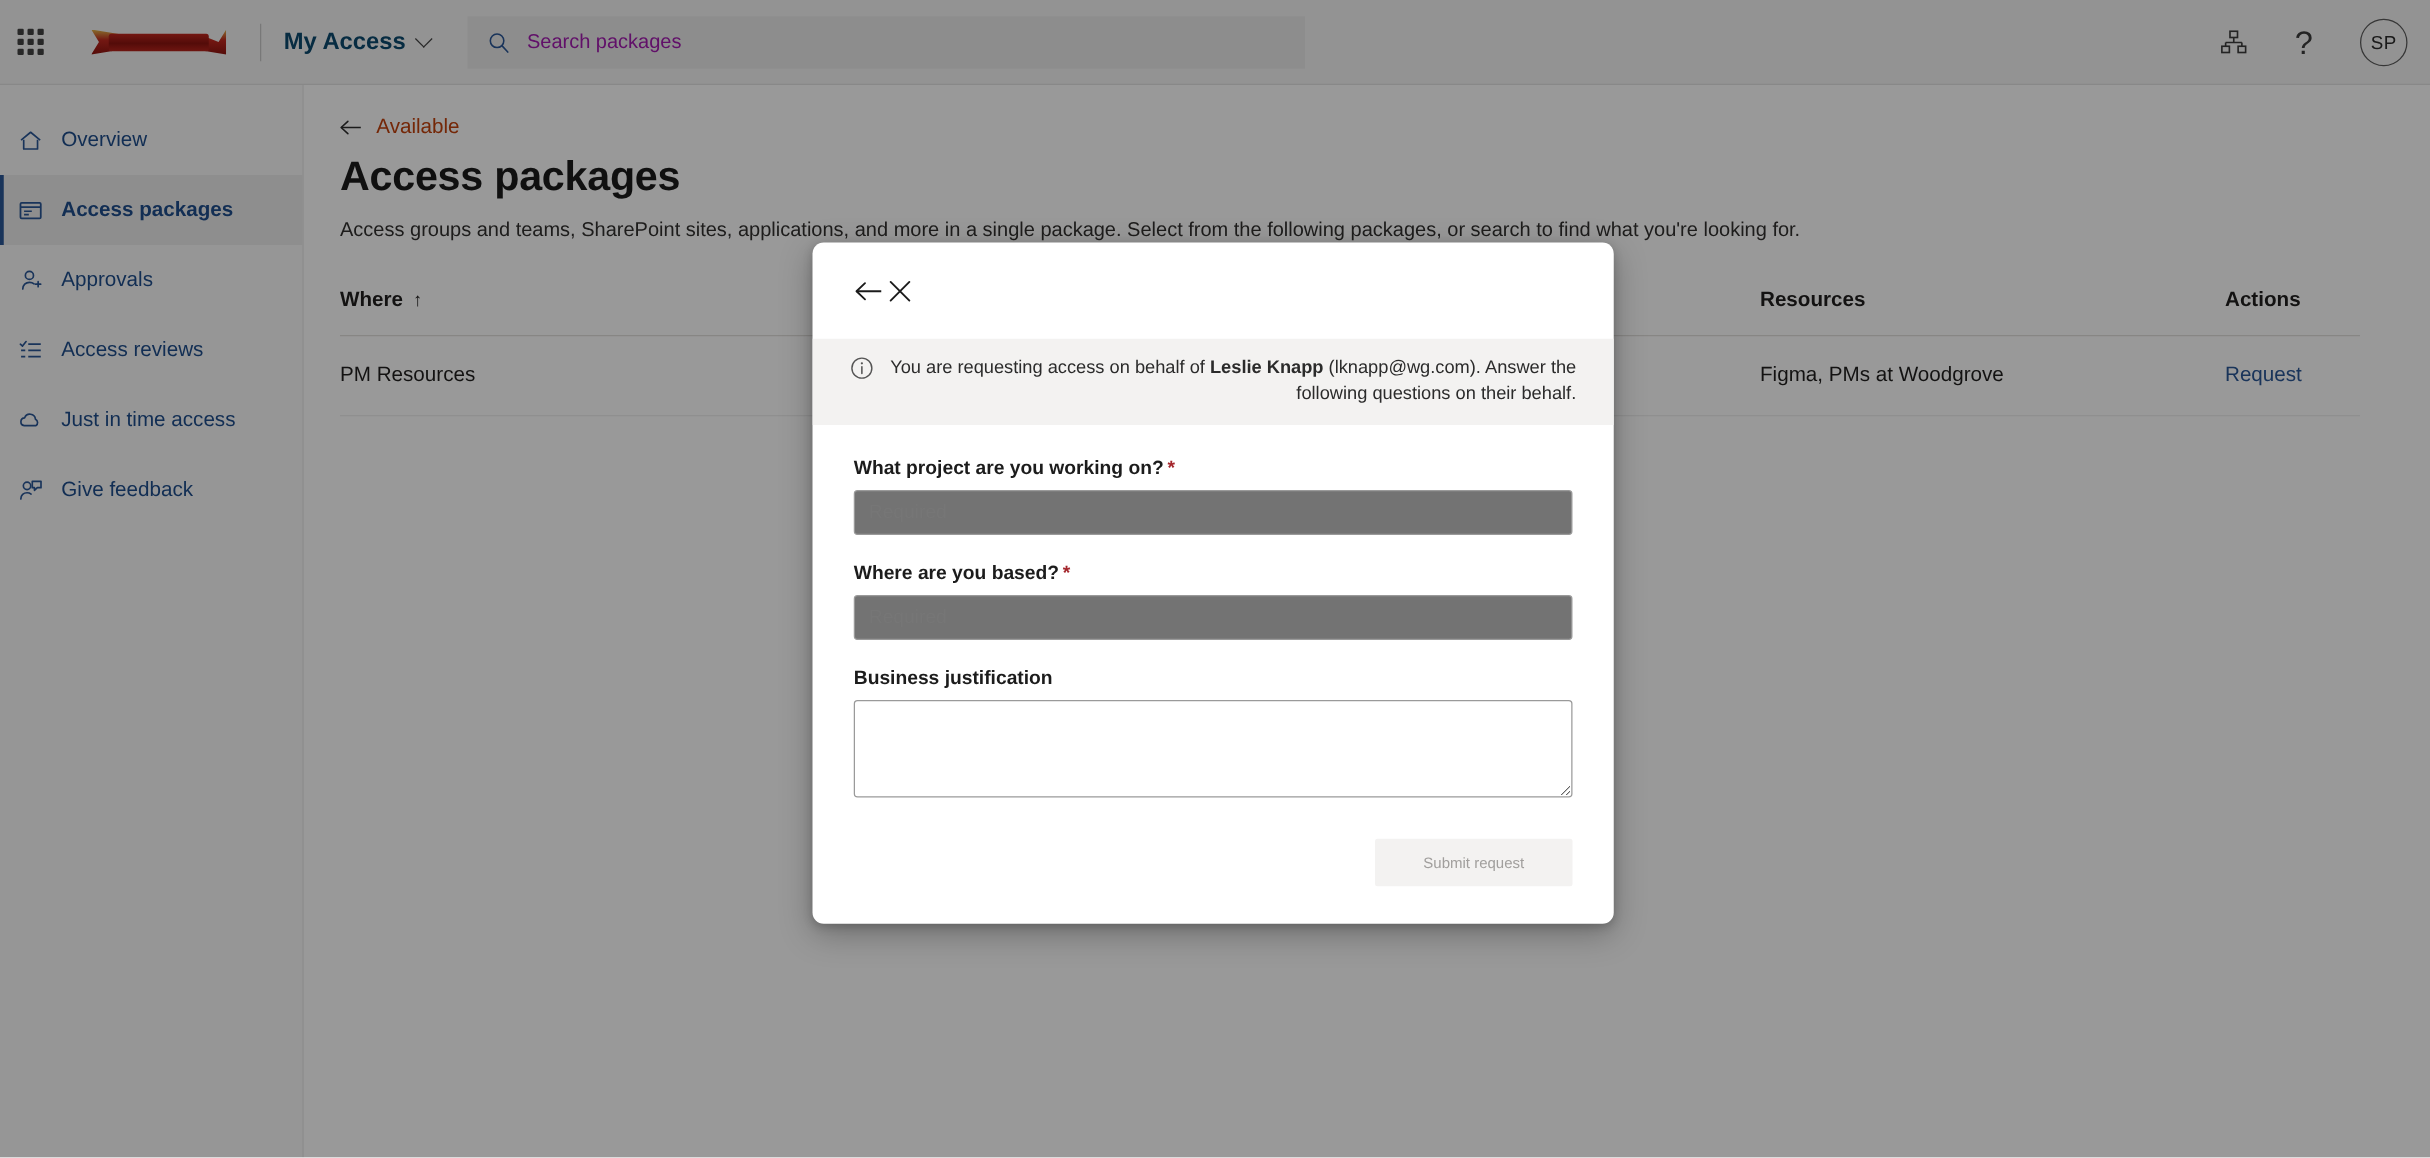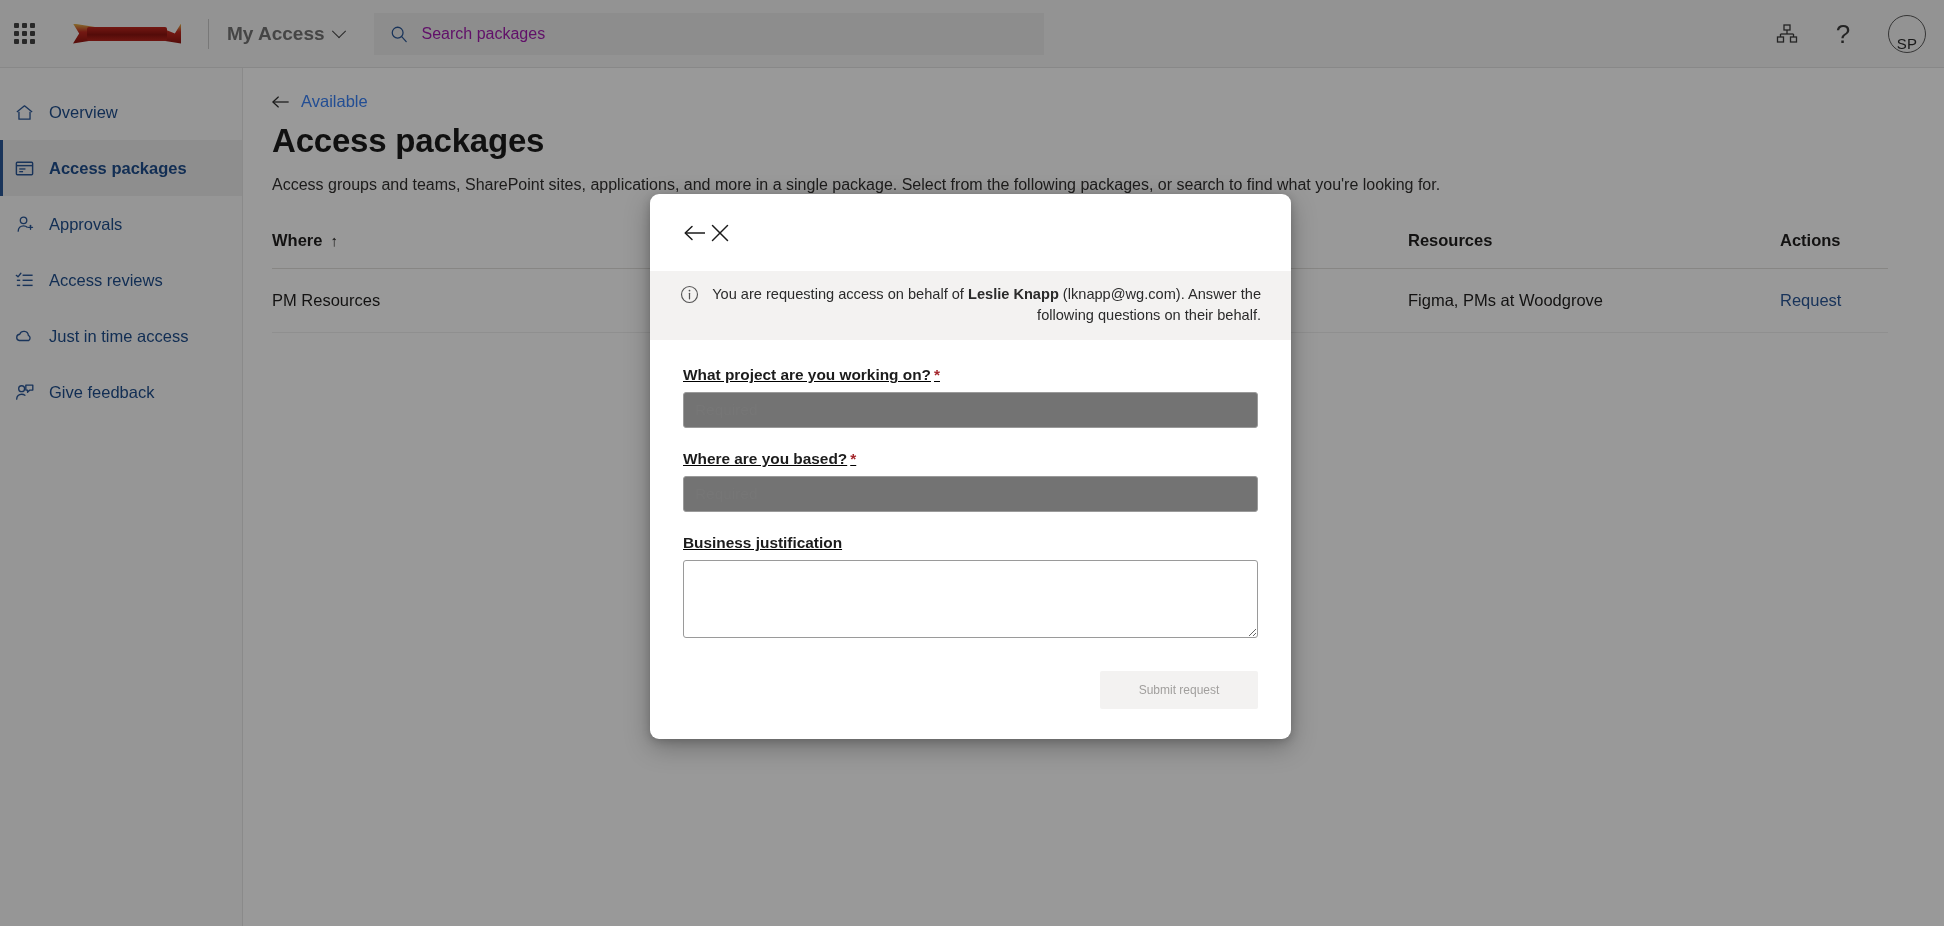--- a/index.html
+++ b/index.html
@@ -67,21 +67,21 @@
     background: linear-gradient(180deg,#e0b24a 0%, #c0281f 40%, #8c1410 100%);
   }
   .ribbon .tail-l { left: 0; clip-path: polygon(0 0, 100% 18%, 100% 82%, 0 100%, 28% 50%); }
   .ribbon .tail-r { right: 0; clip-path: polygon(100% 0, 100% 100%, 0 82%, 0 18%, 72% 50%); }
 
   .topbar-divider {
     width: 1px; height: 30px; background: #c8c8c8; margin: 0 14px 0 16px;
   }
   .myaccess {
     display: flex; align-items: center; gap: 9px;
-    font-size: 19px; color: #737373; font-weight: 600;
+    font-size: 19px; color: #0c4a6e; font-weight: 600;
     cursor: pointer; padding: 6px 4px;
   }
   .chev-down {
     width: 10px; height: 10px;
     border-right: 1.6px solid #444; border-bottom: 1.6px solid #444;
     transform: rotate(45deg) translate(-2px,-2px);
   }
   .searchbox {
     margin-left: 26px;
     width: 670px; height: 42px;
@@ -95,21 +95,21 @@
 
   .topbar-right {
     position: absolute; right: 18px; top: 0; height: 68px;
     display: flex; align-items: center; gap: 26px;
   }
   .tb-icon { width: 30px; height: 30px; display:flex; align-items:center; justify-content:center; cursor: pointer; }
   .help-glyph { font-size: 26px; color: #3c3c3c; line-height: 1; font-weight: 400; }
   .avatar {
     width: 38px; height: 38px; border-radius: 50%;
     border: 1.3px solid #5a5a5a;
-    display: flex; align-items: flex-end; justify-content: center;
+    display: flex; align-items: center; justify-content: center;
     font-size: 15px; color: #2c2c2c; letter-spacing: .3px;
     cursor: pointer; margin-left: 4px;
   }
 
   
   .sidebar {
     position: absolute; left: 0; top: 68px;
     width: 243px; height: 858px;
     background: #fafafa;
     border-right: 1px solid #e6e6e6;
@@ -135,21 +135,21 @@
 
   
   .main {
     position: absolute; left: 243px; top: 68px;
     width: 1701px; height: 858px;
     background: #ffffff;
     padding: 24px 56px 0 29px;
   }
   .breadcrumb {
     display: flex; align-items: center; gap: 11px;
-    font-size: 16.5px; color: #3b82f6;
+    font-size: 16.5px; color: #c2410c;
     cursor: pointer; width: max-content;
   }
   .bc-arrow { width: 18px; height: 14px; }
   .page-title {
     margin: 11px 0 0 0;
     font-size: 33px; font-weight: 600; color: #1c1c1c;
     letter-spacing: -.2px;
   }
   .page-sub {
     margin-top: 16px;
@@ -218,21 +218,21 @@
   }
   .info-ico { width: 19px; height: 19px; flex: 0 0 auto; margin-top: 1px; }
   .info-text {
     font-size: 14.6px; color: #2b2b2b; line-height: 1.42; text-align: right;
   }
   .info-text b { font-weight: 700; }
   .modal-body {
     padding: 26px 33px 0 33px;
     flex: 1 1 auto;
   }
-  .field { margin-bottom: 22px; text-decoration: underline; }
+  .field { margin-bottom: 22px; }
   .field:last-of-type { margin-bottom: 0; }
   .field-label {
     font-size: 15.4px; font-weight: 600; color: #1c1c1c;
     margin-bottom: 8px;
   }
   .req-star { color: #a4262c; font-weight: 700; margin-left: 3px; }
   .txt-input {
     width: 100%; height: 36px;
     border: 1px solid #9a9a9a; border-radius: 3px;
     background: #737373;

